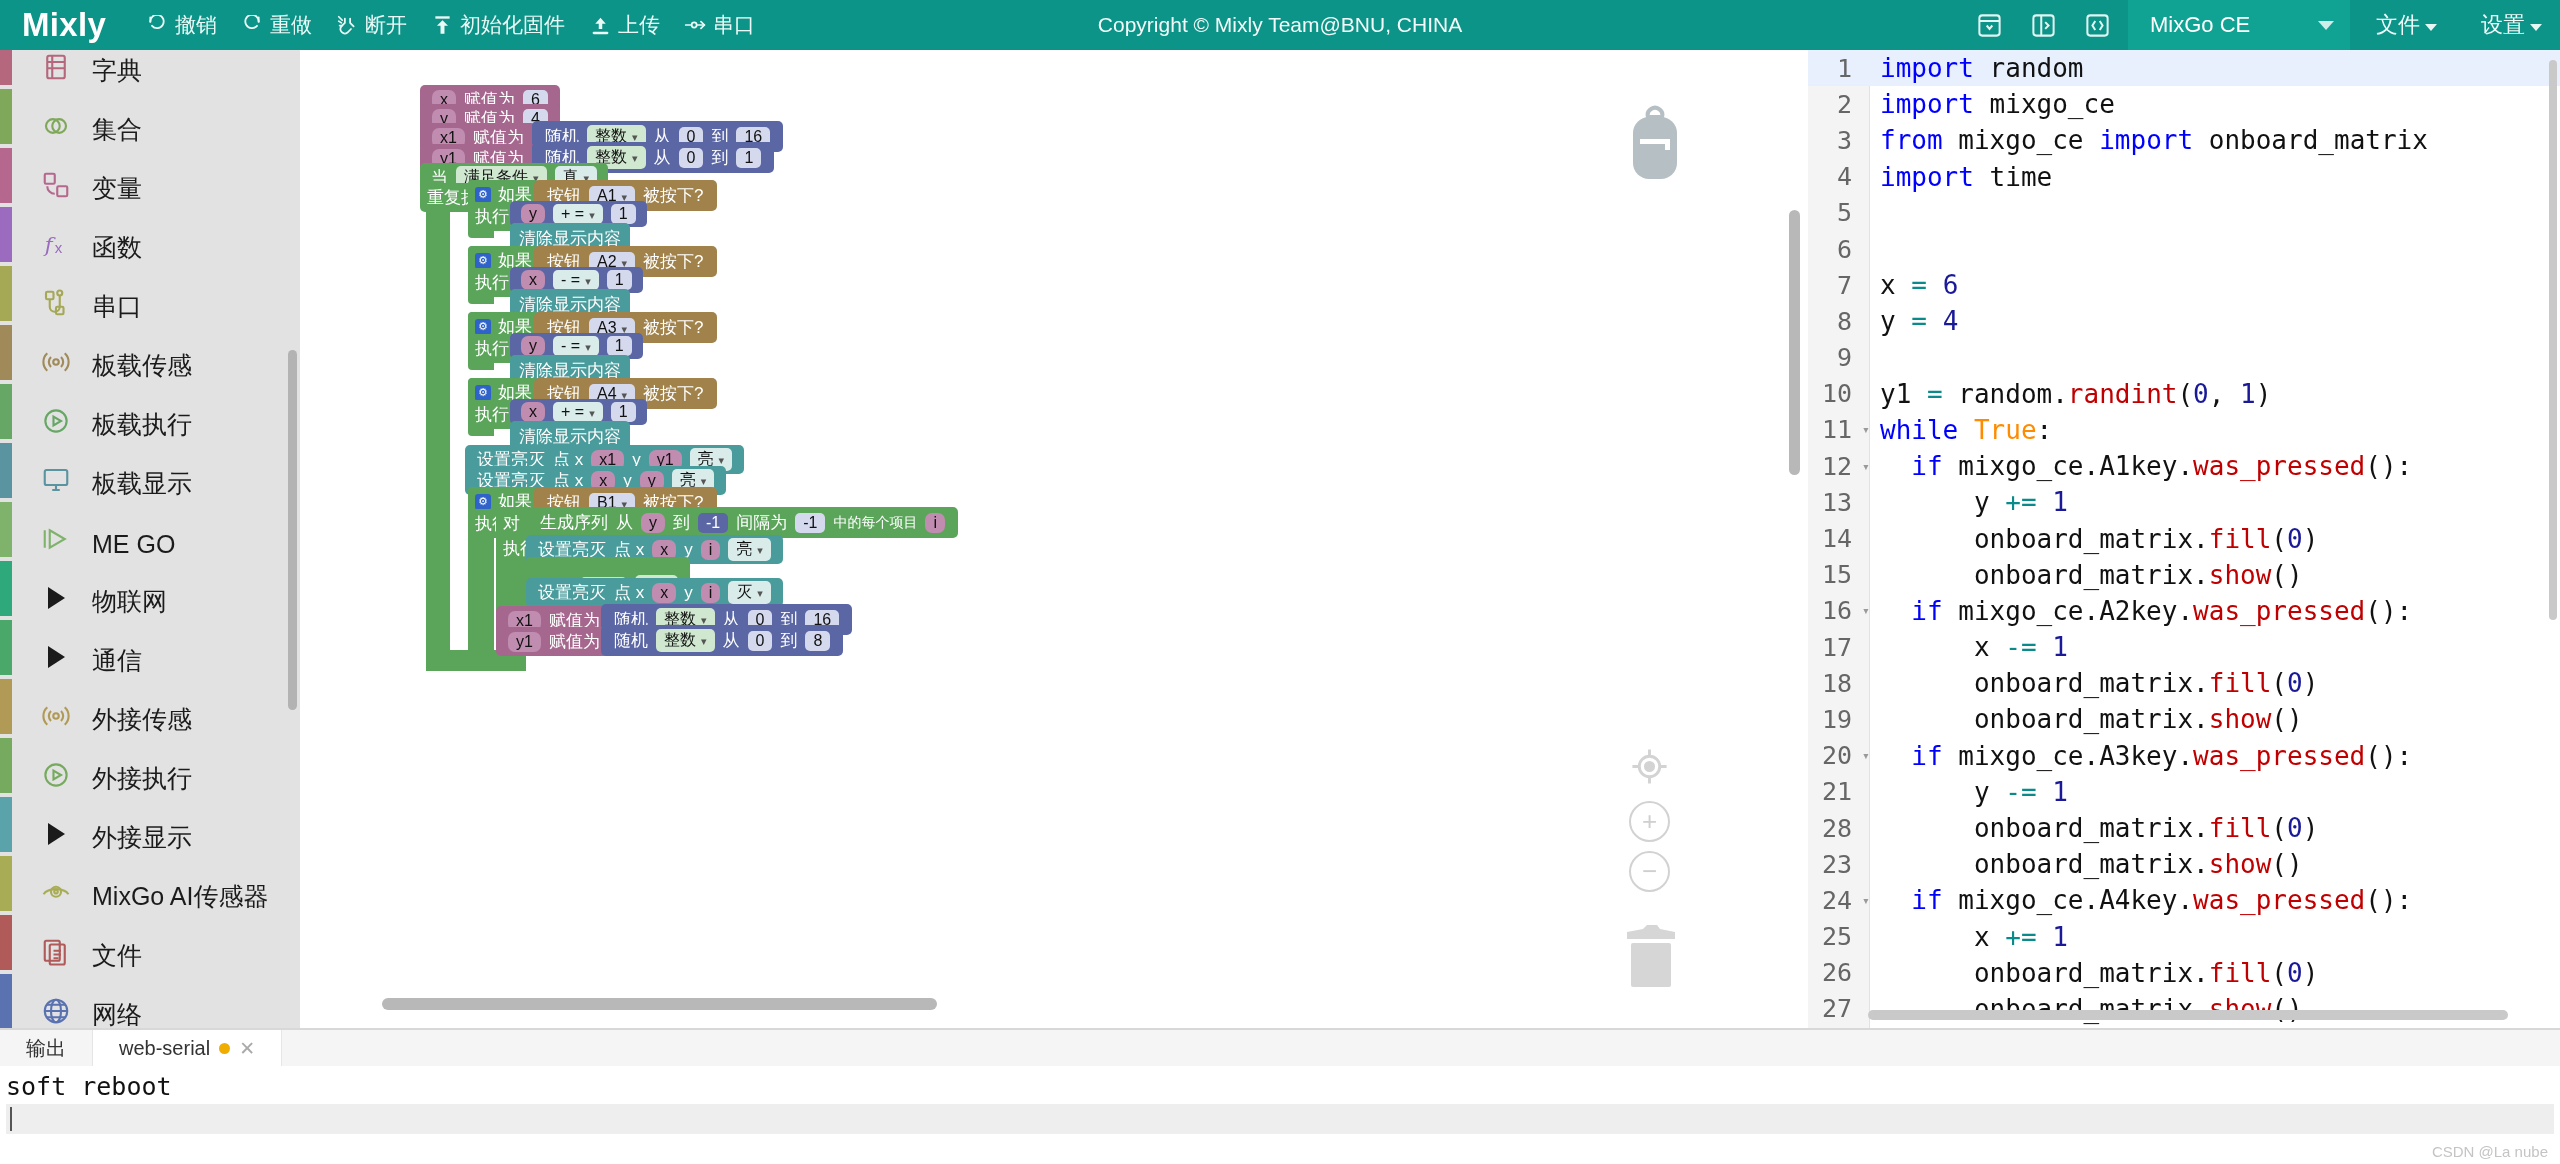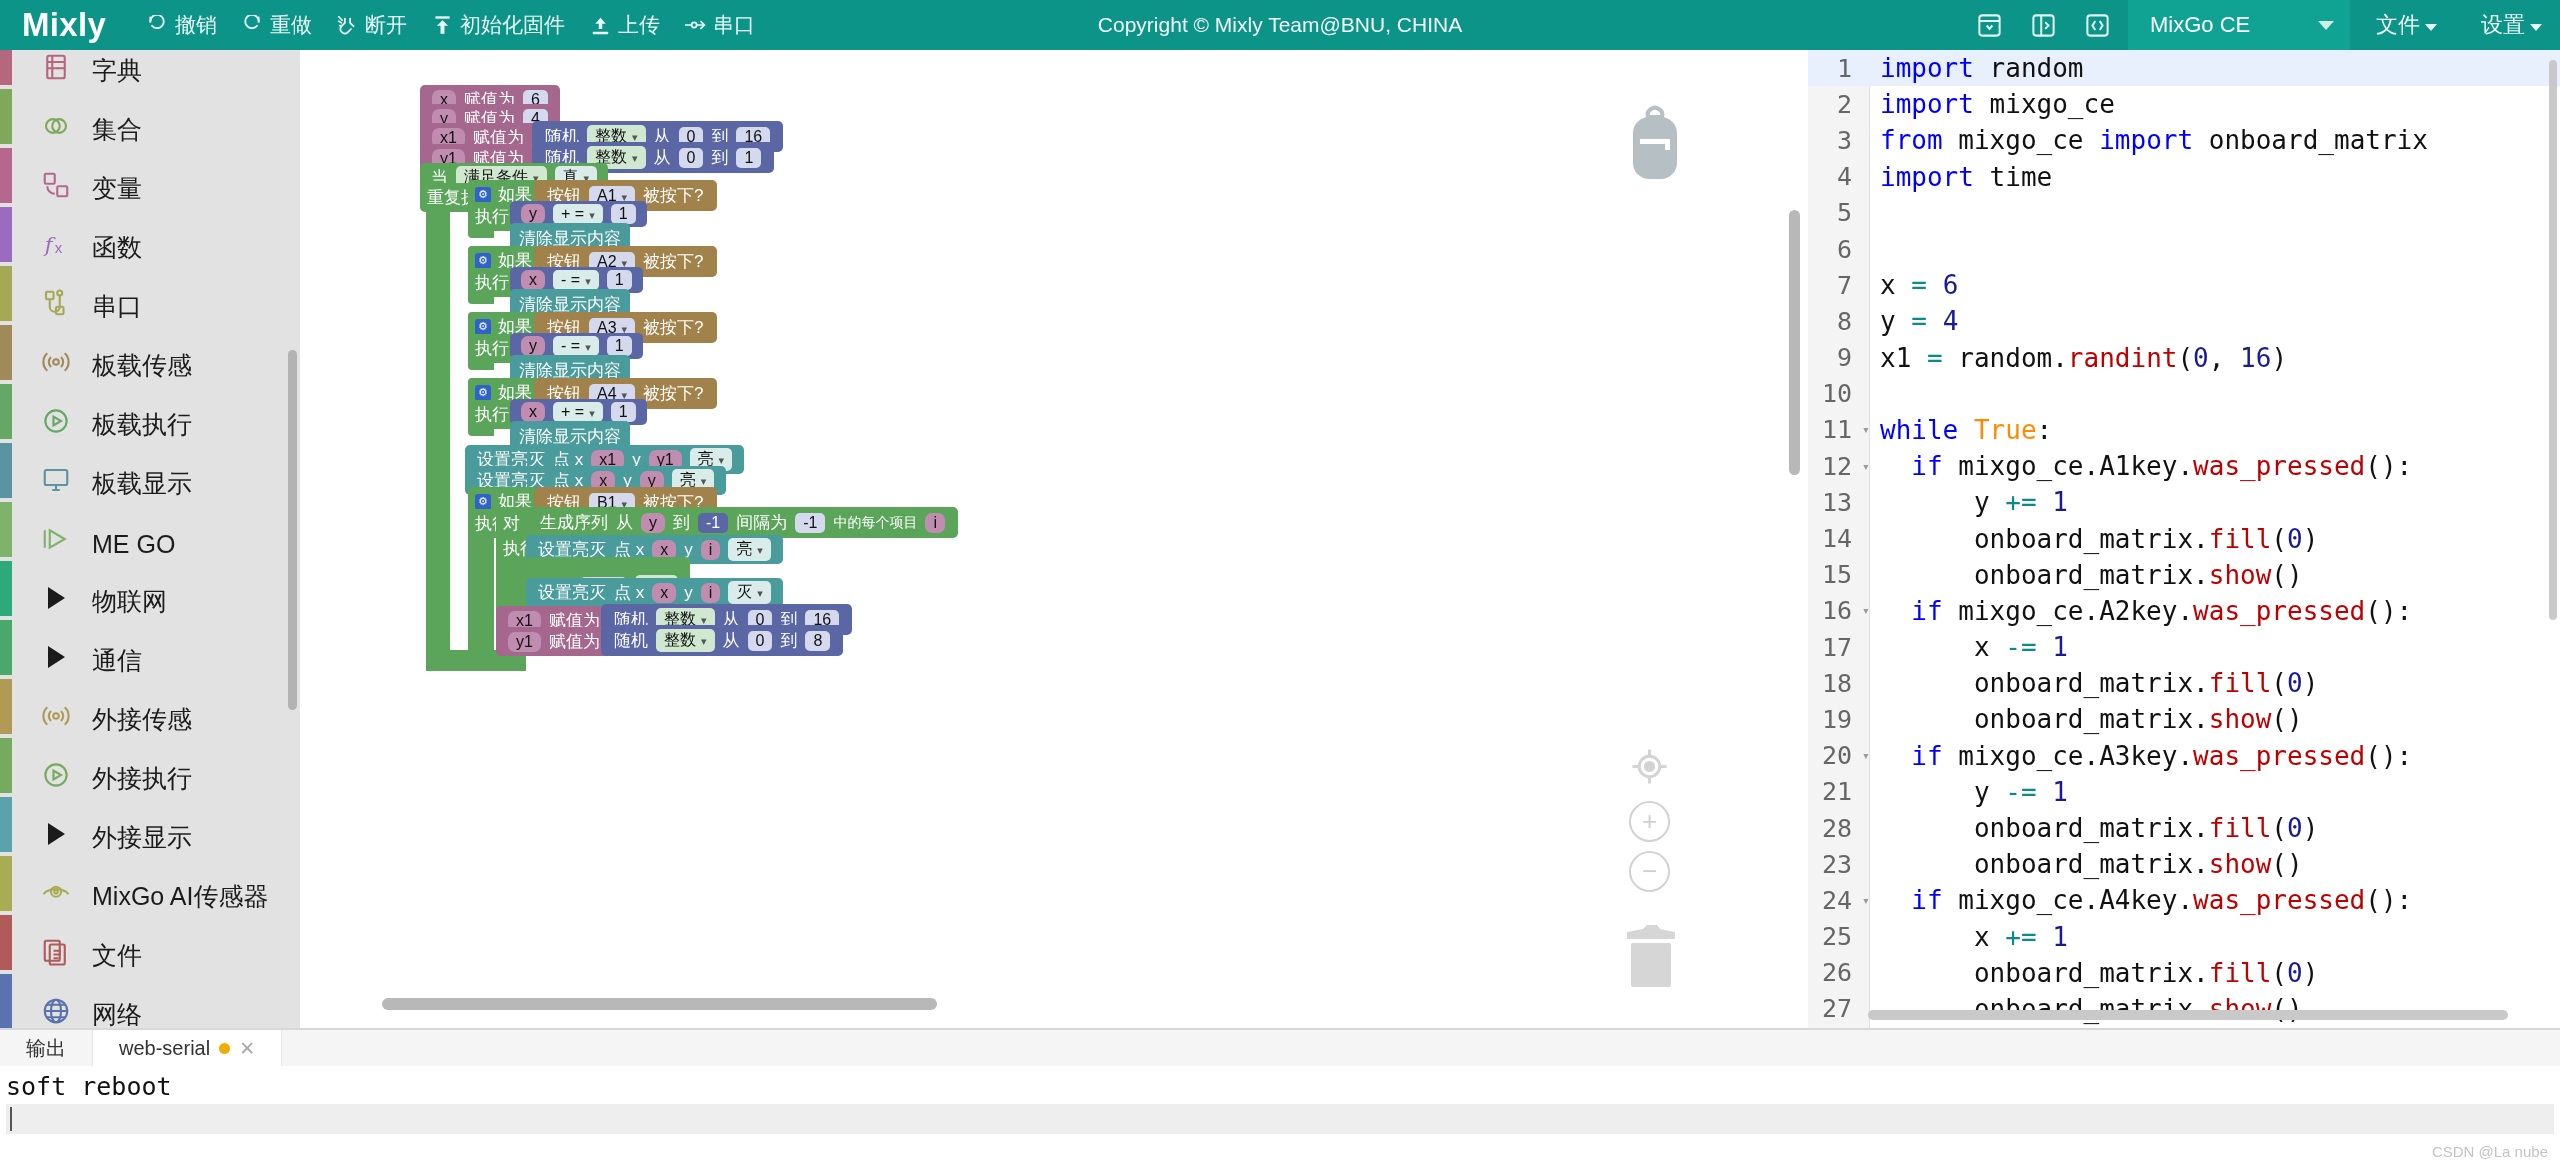--- a/index.html
+++ b/index.html
@@ -771,25 +771,25 @@
           <span class="ctext">x <span class="op">=</span> <span class="num">6</span></span>
         </div>
         <div class="crow">
           <span class="lnum">8</span>
           <span class="fold"></span>
           <span class="ctext">y <span class="op">=</span> <span class="num">4</span></span>
         </div>
         <div class="crow">
           <span class="lnum">9</span>
           <span class="fold"></span>
-          <span class="ctext">x1 <span class="op">=</span> random.<span class="fn">randint</span>(<span class="num">0</span>, <span class="num">16</span>)</span>
         </div>
         <div class="crow">
           <span class="lnum">10</span>
           <span class="fold"></span>
+          <span class="ctext">y1 <span class="op">=</span> random.<span class="fn">randint</span>(<span class="num">0</span>, <span class="num">1</span>)</span>
         </div>
         <div class="crow">
           <span class="lnum">11</span>
           <span class="fold">▾</span>
           <span class="ctext"><span class="kw">while</span> <span class="bi">True</span>:</span>
         </div>
         <div class="crow">
           <span class="lnum">12</span>
           <span class="fold">▾</span>
           <span class="ctext">  <span class="kw">if</span> mixgo_ce.A1key.<span class="fn">was_pressed</span>():</span>

